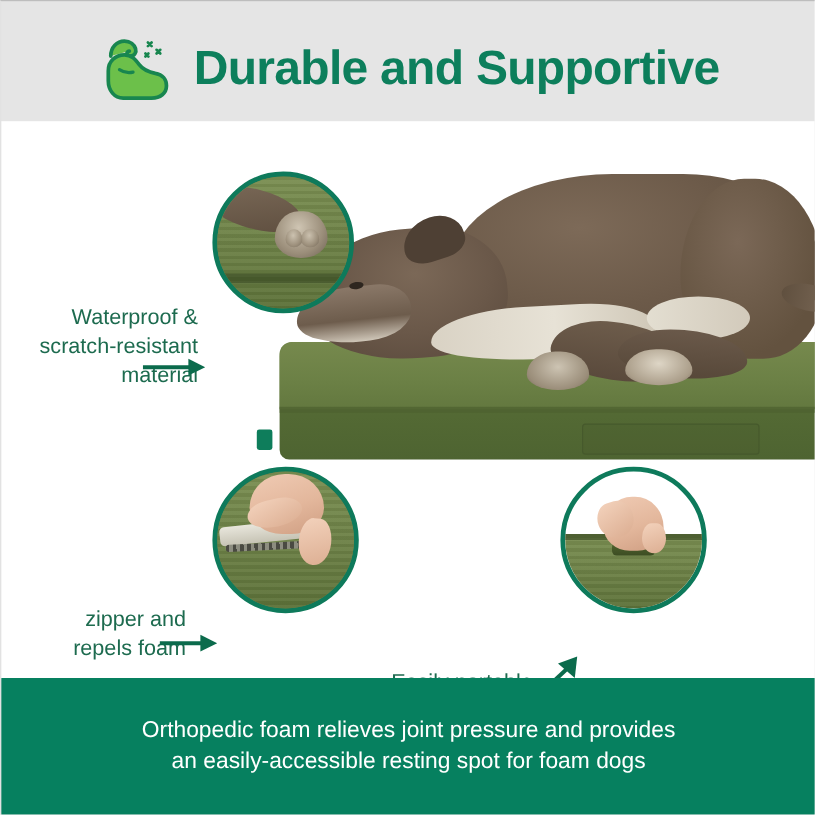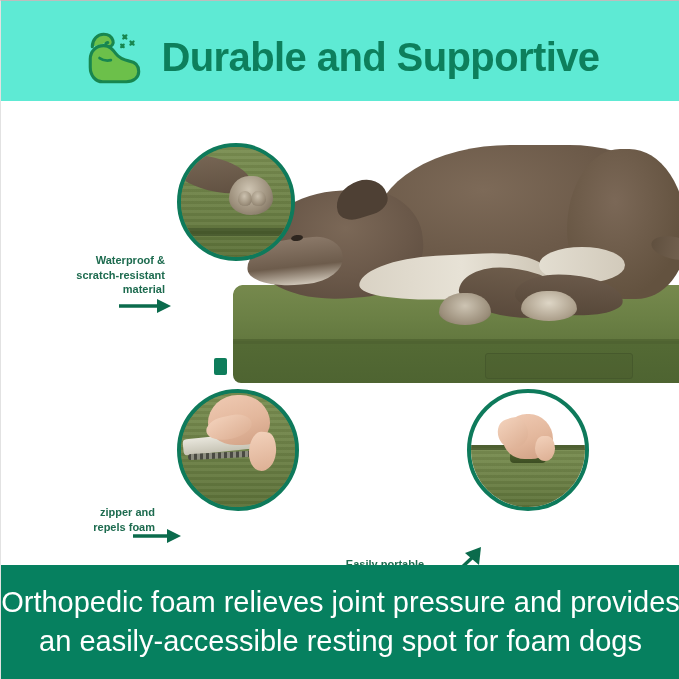--- a/index.html
+++ b/index.html
@@ -8,21 +8,21 @@
     padding: 0;
     background: #ffffff;
   }
   body {
     font-family: "Liberation Sans", sans-serif;
   }
   #infographic {
     position: relative;
     width: 679px;
     height: 679px;
-    background: #5eead4;
+    background: #e5e5e5;
     overflow: hidden;
     box-sizing: border-box;
     border-top: 1px solid #bdbdbd;
     border-left: 1px solid #e2e2e2;
   }
 
   
   .header {
     position: absolute;
     left: 0; top: 14px;
@@ -285,23 +285,23 @@
   .handle-strap {
     position: absolute;
     background: linear-gradient(180deg,#51642f 0%, #3d4d23 100%);
     border-radius: 4px;
   }
 
   
   .callout {
     position: absolute;
     color: #1d6b4f;
-    font-size: 11px;
+    font-size: 18px;
     line-height: 1.32;
-    font-weight: bold;
+    font-weight: normal;
   }
   .callout-waterproof {
     left: 12px; top: 152px;
     width: 152px;
     text-align: right;
   }
   .callout-fabric {
     left: 2px; top: 404px;
     width: 152px;
     text-align: right;
@@ -333,21 +333,21 @@
     background: #06805f;
     display: flex;
     flex-direction: column;
     align-items: center;
     justify-content: center;
     box-sizing: border-box;
     padding: 0 18px;
   }
   .banner-line {
     color: #ffffff;
-    font-size: 29px;
+    font-size: 19px;
     line-height: 1.35;
     text-align: center;
     white-space: nowrap;
   }
 </style>
 </head>
 <body>
 
 <div id="infographic">
 

